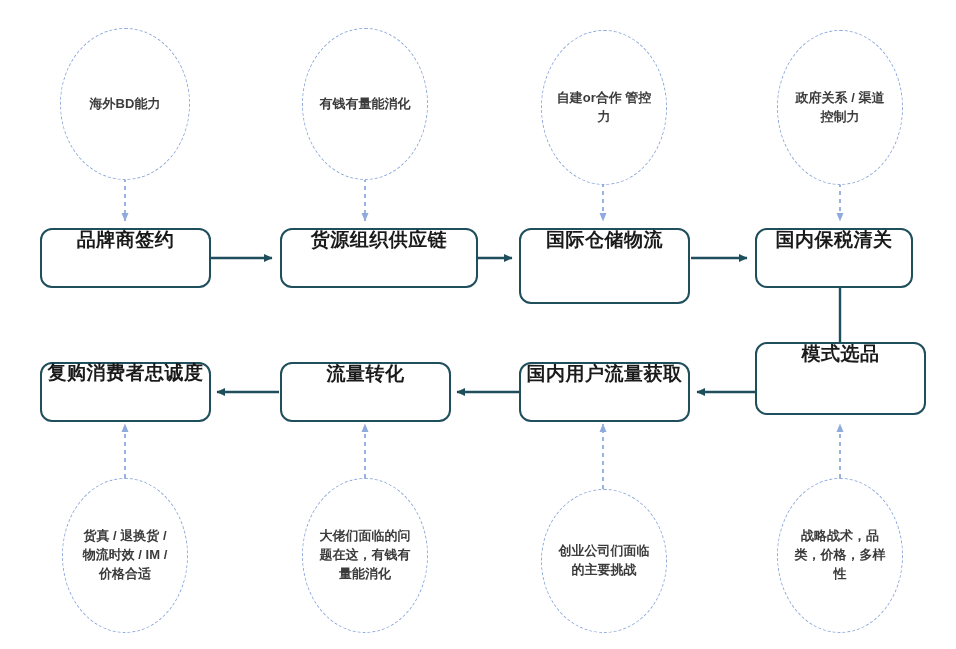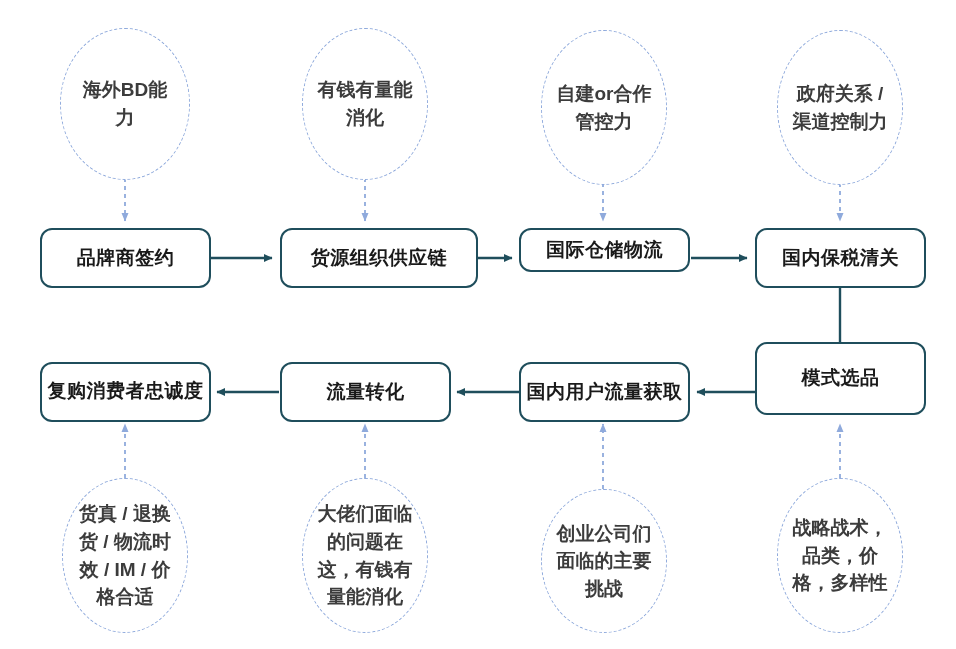--- a/index.html
+++ b/index.html
@@ -28,41 +28,41 @@
     height: 649px;
     pointer-events: none;
   }
   .node-box {
     position: absolute;
     box-sizing: border-box;
     border: 2.2px solid #1F4E5C;
     border-radius: 12px;
     background: #ffffff;
     display: flex;
-    align-items: center;
+    align-items: flex-start;
     justify-content: center;
     color: #1a1a1a;
     font-size: 19px;
     font-weight: bold;
     letter-spacing: 0.5px;
     line-height: 1.1;
     z-index: 3;
   }
   .ellipse-node {
     position: absolute;
     box-sizing: border-box;
     border: 1.4px dashed #8FAADC;
     border-radius: 50%;
     background: #ffffff;
     display: flex;
     align-items: center;
     justify-content: center;
     text-align: center;
     color: #3c3c3c;
-    font-size: 19px;
+    font-size: 13px;
     font-weight: bold;
     line-height: 1.45;
     padding: 0 14px;
     z-index: 2;
   }
   .ellipse-node span {
     display: block;
     width: 100%;
   }
 </style>
@@ -149,25 +149,25 @@
   </div>
 
   <div class="node-box" style="left:40px; top:228px; width:171px; height:60px;">
     <span>品牌商签约</span>
   </div>
 
   <div class="node-box" style="left:280px; top:228px; width:198px; height:60px;">
     <span>货源组织供应链</span>
   </div>
 
-  <div class="node-box" style="left:519px; top:228px; width:171px; height:44px;">
+  <div class="node-box" style="left:519px; top:228px; width:171px; height:76px;">
     <span>国际仓储物流</span>
   </div>
 
-  <div class="node-box" style="left:755px; top:228px; width:171px; height:60px;">
+  <div class="node-box" style="left:755px; top:228px; width:158px; height:60px;">
     <span>国内保税清关</span>
   </div>
 
   <div class="node-box" style="left:40px; top:362px; width:171px; height:60px;font-family:Liberation Mono, monospace;">
     <span>复购消费者忠诚度</span>
   </div>
 
   <div class="node-box" style="left:280px; top:362px; width:171px; height:60px;">
     <span>流量转化</span>
   </div>

